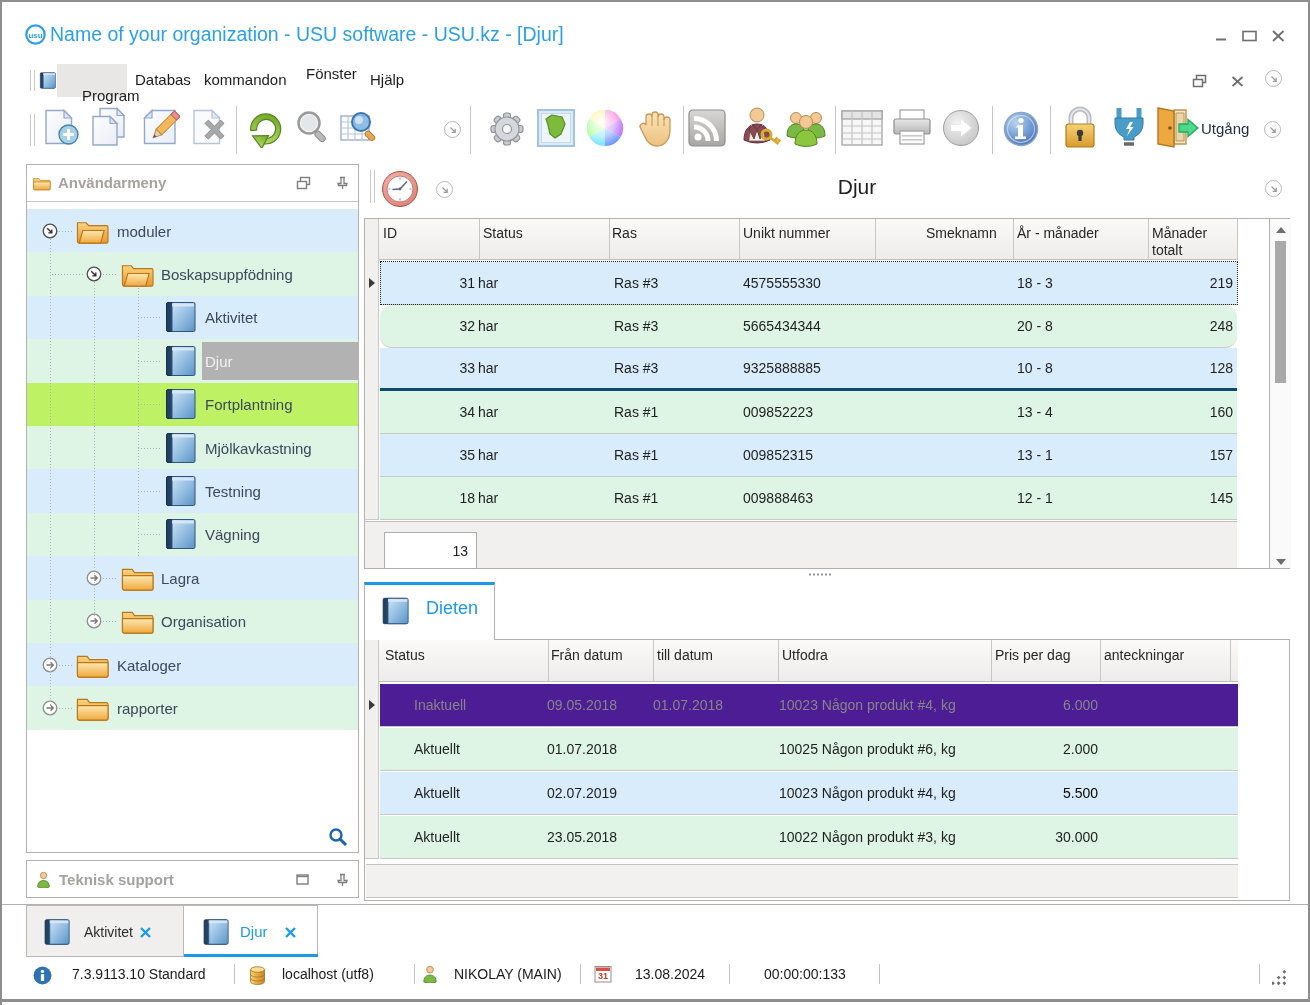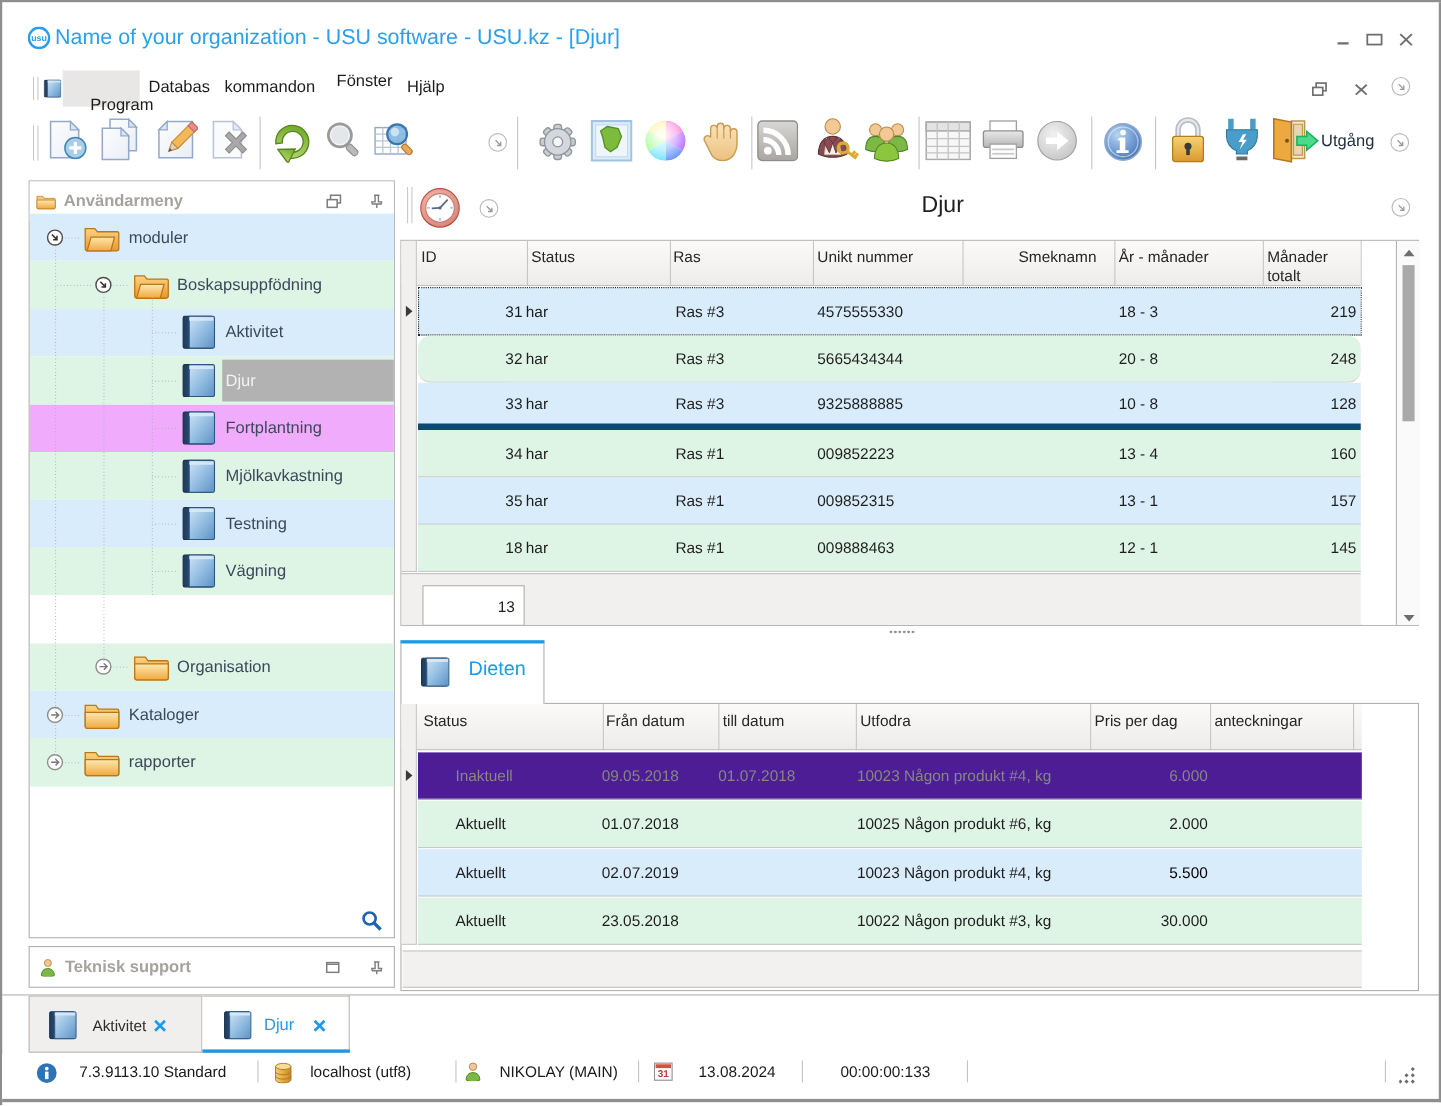--- a/index.html
+++ b/index.html
@@ -313,21 +313,21 @@
         </svg>
   <div class="abs" style="left:31px;top:9px;font-size:15px;font-weight:bold;color:#a6a29d;">Användarmeny</div>
   <svg class="abs" style="left:269px;top:11px" width="16" height="14" viewBox="0 0 16 14">
    <rect x="4.5" y="1.5" width="9" height="7" stroke="#7e7e7e" stroke-width="1.4" fill="none"></rect>
    <rect x="1.5" y="5.5" width="9" height="7" stroke="#7e7e7e" stroke-width="1.4" fill="#fff"></rect>
   </svg>
   <svg class="abs" style="left:310px;top:11px" width="11" height="13" viewBox="0 0 11 13">
    <path d="M3 1.5 h5 M4 1.5 v6 h-3 l0.5 2 h8 l0.5 -2 h-3 v-6 M5.5 9.5 V13" stroke="#7e7e7e" stroke-width="1.3" fill="none"></path>
   </svg>
  </div>
- <div class="abs" id="tree" style="left:0;top:29px;width:365px;height:650px;overflow:hidden;">
+ <div class="abs" id="tree" style="left:0;top:44px;width:365px;height:650px;overflow:hidden;">
   <div class="treerow" style="top:0.0px;background:#d9ecfb;">
 <svg class="abs" style="left:15px;top:13.7px" width="16" height="16">
             <use href="#expopen"></use>
           </svg>
 <svg class="abs" style="left:47px;top:6.7px" width="36" height="31" viewBox="0 0 36 32">
             <use href="#folderopen"></use>
           </svg>
 <div class="abs dotline" style="left:32px;top:21.7px;width:13px;"></div>
 <div class="trtext" style="left:90px;color:#3d4859;">moduler</div>
 </div>
@@ -349,21 +349,21 @@
 <div class="trtext" style="left:178px;color:#3d4859;">Aktivitet</div>
 </div>
 <div class="treerow" style="top:130.2px;background:#def4e5;">
 <div class="abs" style="left:175px;top:2.7px;width:156px;height:38px;background:#b2b2b2;"></div>
 <svg class="abs" style="left:137px;top:5.7px" width="32" height="32">
             <use href="#book"></use>
           </svg>
 <div class="abs dotline" style="left:111px;top:21.7px;width:24px;"></div>
 <div class="trtext" style="left:178px;color:#f2f2f2;">Djur</div>
 </div>
-<div class="treerow" style="top:173.6px;background:#f0abfc;">
+<div class="treerow" style="top:173.6px;background:#bef264;">
 <svg class="abs" style="left:137px;top:5.7px" width="32" height="32">
             <use href="#book"></use>
           </svg>
 <div class="abs dotline" style="left:111px;top:21.7px;width:24px;"></div>
 <div class="trtext" style="left:178px;color:#3d4859;">Fortplantning</div>
 </div>
 <div class="treerow" style="top:217.0px;background:#def4e5;">
 <svg class="abs" style="left:137px;top:5.7px" width="32" height="32">
             <use href="#book"></use>
           </svg>
@@ -376,20 +376,30 @@
           </svg>
 <div class="abs dotline" style="left:111px;top:21.7px;width:24px;"></div>
 <div class="trtext" style="left:178px;color:#3d4859;">Testning</div>
 </div>
 <div class="treerow" style="top:303.8px;background:#def4e5;">
 <svg class="abs" style="left:137px;top:5.7px" width="32" height="32">
             <use href="#book"></use>
           </svg>
 <div class="abs dotline" style="left:111px;top:21.7px;width:24px;"></div>
 <div class="trtext" style="left:178px;color:#3d4859;">Vägning</div>
+</div>
+<div class="treerow" style="top:347.2px;background:#d9ecfb;">
+<svg class="abs" style="left:59px;top:13.7px" width="16" height="16">
+            <use href="#expclosed"></use>
+          </svg>
+<svg class="abs" style="left:92px;top:6.7px" width="36" height="31" viewBox="0 0 36 32">
+            <use href="#folderclosed"></use>
+          </svg>
+<div class="abs dotline" style="left:76px;top:21.7px;width:14px;"></div>
+<div class="trtext" style="left:134px;color:#3d4859;">Lagra</div>
 </div>
 <div class="treerow" style="top:390.6px;background:#def4e5;">
 <svg class="abs" style="left:59px;top:13.7px" width="16" height="16">
             <use href="#expclosed"></use>
           </svg>
 <svg class="abs" style="left:92px;top:6.7px" width="36" height="31" viewBox="0 0 36 32">
             <use href="#folderclosed"></use>
           </svg>
 <div class="abs dotline" style="left:76px;top:21.7px;width:14px;"></div>
 <div class="trtext" style="left:134px;color:#3d4859;">Organisation</div>
@@ -494,21 +504,21 @@
 <div class="abs" style="left:15px;top:42px;width:858px;height:44px;border:1px dotted #222;pointer-events:none;"></div>
 <div class="abs" style="left:4px;top:59px;width:0;height:0;border-left:6px solid #3a3a3a;border-top:5px solid transparent;border-bottom:5px solid transparent;"></div>
 <div class="abs" style="left:15px;top:86px;width:857px;height:43px;background:#def4e5;border-bottom:1px solid #c9c9c9;border-radius:12px;">
 <div class="gridcell" style="left:0px;width:95px;text-align:right;">32</div>
 <div class="gridcell" style="left:98px;">har</div>
 <div class="gridcell" style="left:234px;">Ras #3</div>
 <div class="gridcell" style="left:363px;">5665434344</div>
 <div class="gridcell" style="left:637px;">20 - 8</div>
 <div class="gridcell" style="left:768px;width:85px;text-align:right;">248</div>
 </div>
-<div class="abs" style="left:15px;top:129px;width:857px;height:43px;background:#d9ecfb;border-bottom:6px solid #0c4a6e;">
+<div class="abs" style="left:15px;top:129px;width:857px;height:43px;background:#d9ecfb;border-bottom:3px solid #0c4a6e;">
 <div class="gridcell" style="left:0px;width:95px;text-align:right;">33</div>
 <div class="gridcell" style="left:98px;">har</div>
 <div class="gridcell" style="left:234px;">Ras #3</div>
 <div class="gridcell" style="left:363px;">9325888885</div>
 <div class="gridcell" style="left:637px;">10 - 8</div>
 <div class="gridcell" style="left:768px;width:85px;text-align:right;">128</div>
 </div>
 <div class="abs" style="left:15px;top:172px;width:857px;height:43px;background:#def4e5;border-bottom:1px solid #c9c9c9;">
 <div class="gridcell" style="left:0px;width:95px;text-align:right;">34</div>
 <div class="gridcell" style="left:98px;">har</div>

